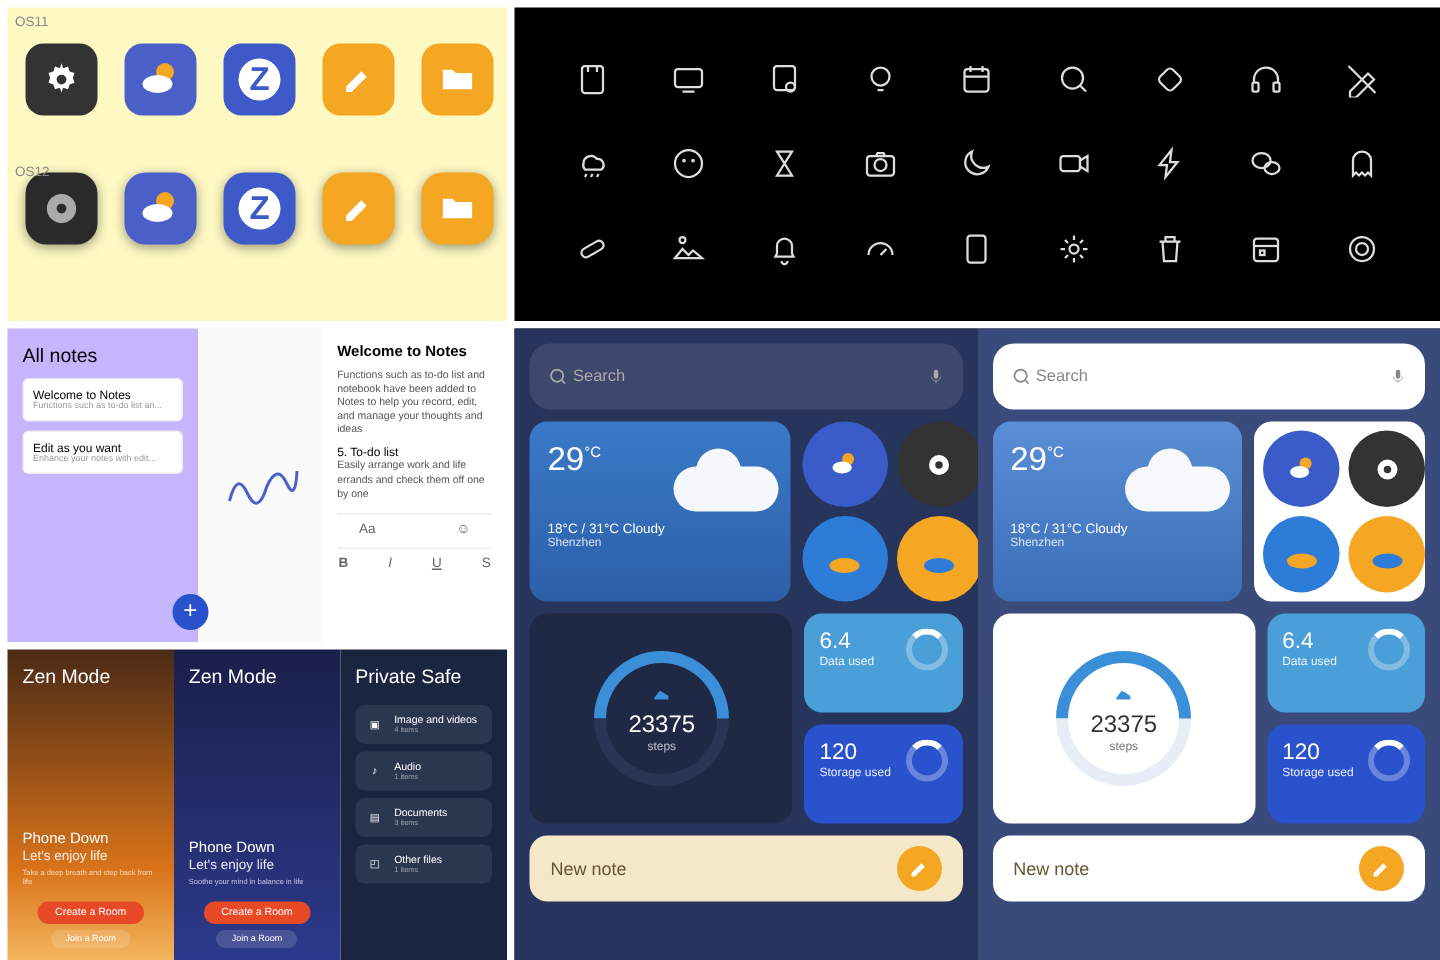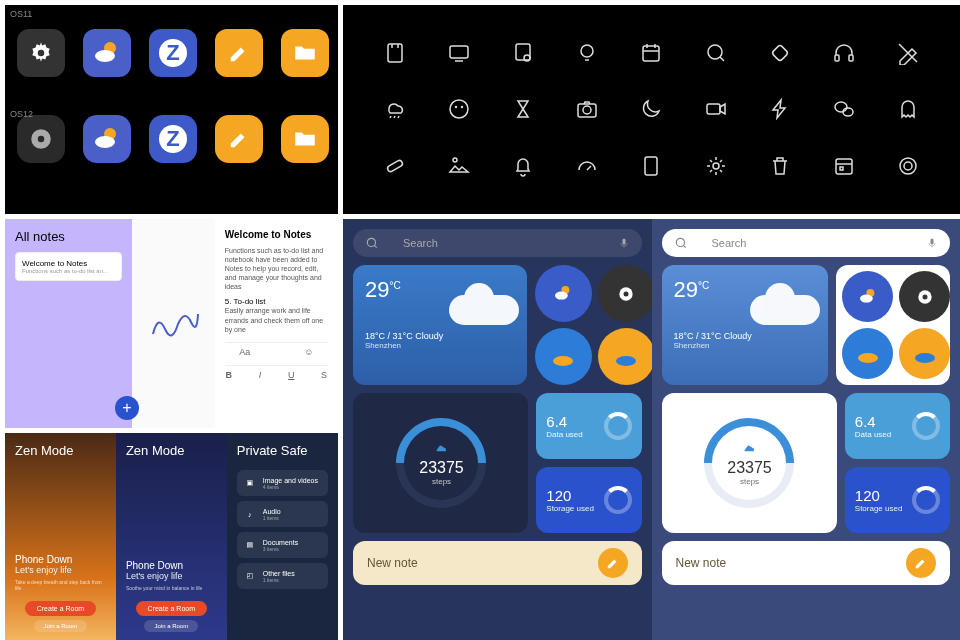--- a/index.html
+++ b/index.html
@@ -1,20 +1,20 @@
 <!DOCTYPE html>
 <html><head>
 <meta charset="utf-8">
 <style>
 *{margin:0;padding:0;box-sizing:border-box;font-family:-apple-system,sans-serif}
 body{width:960px;height:640px;background:#fff;overflow:hidden}
 .grid{display:grid;grid-template-columns:333px 617px;grid-template-rows:209px 209px 209px;gap:5px;padding:5px}
 
 
-.p1{background:#000000;padding:0;position:relative;overflow:hidden}
+.p1{background:#fef9c3;padding:0;position:relative;overflow:hidden}
 .os-label{color:#888;font-size:9px;position:absolute;left:5px}
 .icon-row{display:flex;gap:18px;padding:10px 0 10px 12px}
 .app-icon{width:48px;height:48px;border-radius:12px;display:flex;align-items:center;justify-content:center;flex-shrink:0}
 .gear{background:#333}
 .weather{background:#4a5fc8}
 .z-icon{background:#3d5ac8;color:#fff;font-weight:bold;font-size:22px}
 .pencil-i{background:#f5a623}
 .folder-i{background:#f5a623}
 .row2 .app-icon{border-radius:14px;box-shadow:0 2px 8px rgba(0,0,0,.4)}
 .row2 .gear{background:#2a2a2a}
@@ -53,21 +53,21 @@
 .btn-join{background:rgba(255,255,255,.15);padding:3px 10px;border-radius:10px;font-size:6px;align-self:center}
 .safe-title{font-size:13px;font-weight:300;margin-bottom:12px}
 .safe-item{background:rgba(255,255,255,.08);padding:6px;border-radius:6px;margin-bottom:5px;display:flex;align-items:center;gap:6px;font-size:7px}
 .safe-ic{width:14px;height:14px;display:flex;align-items:center;justify-content:center}
 
 
 .p5{grid-column:2;grid-row:2/4;display:flex;background:#151d35;padding:0}
 .dash{width:50%;padding:10px;display:flex;flex-direction:column;gap:8px}
 .dash1{background:#27345c}
 .dash2{background:#3a4a7a}
-.search{height:28px;border-radius:14px;display:flex;align-items:center;padding:0 12px;gap:24px;font-size:11px}
+.search{height:44px;border-radius:14px;display:flex;align-items:center;padding:0 12px;gap:3px;font-size:11px}
 .dash1 .search{background:rgba(255,255,255,.1);color:#aaa}
 .dash2 .search{background:#fff;color:#888}
 .mic{margin-left:auto}
 .drow{display:flex;gap:8px;flex:0 0 auto}
 .wcard{flex:1.4;border-radius:12px;padding:12px;color:#fff;position:relative;height:120px}
 .dash1 .wcard{background:linear-gradient(180deg,#3a7ac8,#2d5fa8)}
 .dash2 .wcard{background:linear-gradient(180deg,#5a8fd8,#3a6fb8)}
 .temp{font-size:22px;font-weight:300}
 .temp sup{font-size:10px}
 .wdet{font-size:9px;margin-top:28px}
@@ -85,21 +85,21 @@
 .dash1 .steps{background:#1f2845}
 .dash2 .steps{background:#fff}
 .ring{width:90px;height:90px;border-radius:50%;border:8px solid #2a3555;border-top-color:#3a8fd8;border-right-color:#3a8fd8;transform:rotate(-45deg);display:flex;align-items:center;justify-content:center}
 .dash2 .ring{border-color:#e8ecf5;border-top-color:#3a8fd8;border-right-color:#3a8fd8}
 .ring-inner{transform:rotate(45deg);text-align:center}
 .dash1 .ring-inner{color:#fff}
 .dash2 .ring-inner{color:#333}
 .steps-n{font-size:16px;font-weight:500}
 .steps-l{font-size:8px;opacity:.7}
 .dcol{flex:1;display:flex;flex-direction:column;gap:8px}
-.data-card{flex:1;border-radius:12px;padding:10px;display:flex;align-items:center;color:#fff}
+.data-card{flex:1;border-radius:12px;padding:10px;display:flex;align-items:flex-start;color:#fff}
 .dc1{background:#4a9fd8}
 .dc2{background:#2952cc}
 .dc-t{flex:1}
 .dc-n{font-size:15px;font-weight:500}
 .dc-l{font-size:8px;opacity:.9}
 .dc-ring{width:28px;height:28px;border:4px solid rgba(255,255,255,.3);border-top-color:#fff;border-radius:50%}
 .newnote{height:44px;border-radius:12px;display:flex;align-items:center;padding:0 14px;font-size:12px}
 .dash1 .newnote{background:#f5e8c8;color:#665533}
 .dash2 .newnote{background:#fff;color:#665533}
 .nn-fab{margin-left:auto;width:30px;height:30px;background:#f5a623;border-radius:50%;display:flex;align-items:center;justify-content:center}
@@ -273,20 +273,24 @@
   </div>
 </div>
 
 <div class="p3">
   <div class="notes-left">
     <div class="notes-title">All notes</div>
     <div class="note-card">
       <div class="nc-title">Welcome to Notes</div>
       <div class="nc-sub">Functions such as to-do list an...</div>
     </div>
+    <div class="note-card">
+      <div class="nc-title">Edit as you want</div>
+      <div class="nc-sub">Enhance your notes with edit...</div>
+    </div>
   </div>
   <div class="fab">+</div>
   <div class="notes-mid">
     <svg width="60" height="60">
           <path class="scribble" d="M10 40 Q15 20 22 35 T35 30 Q42 15 48 28 T55 20"></path>
         </svg>
   </div>
   <div class="notes-right">
     <div class="nr-title">Welcome to Notes</div>
     <div class="nr-body">Functions such as to-do list and notebook have been added to Notes to help you record, edit, and manage your thoughts and ideas</div>

